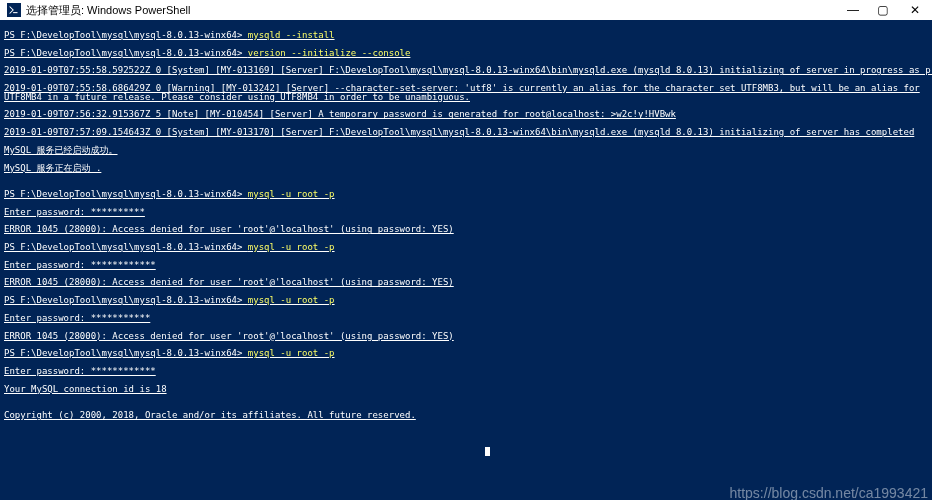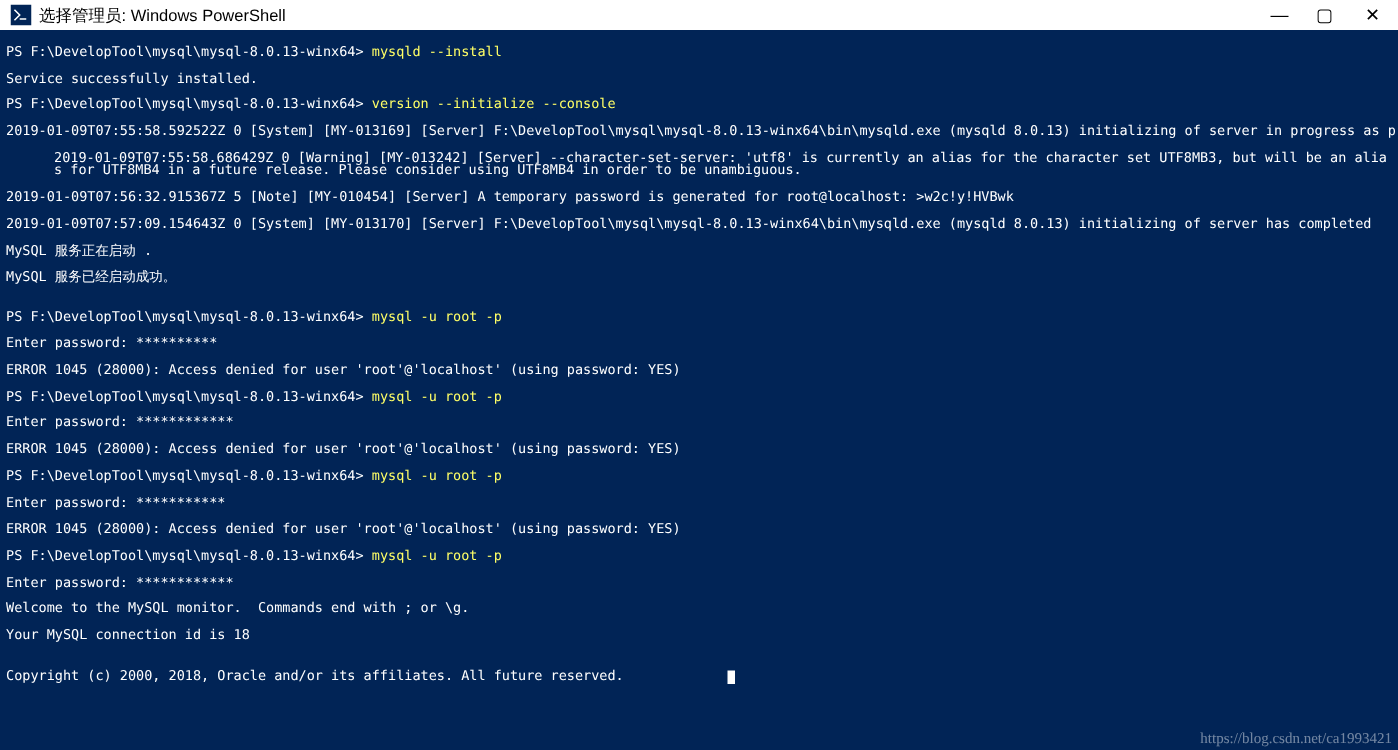--- a/index.html
+++ b/index.html
@@ -6,24 +6,24 @@
   body { width: 932px; height: 500px; overflow: hidden; font-family: "NSimSun","SimSun","Consolas",monospace; background: #fff; }
   .window { width: 932px; height: 500px; background: #012456; display: flex; flex-direction: column; }
   .titlebar { height: 20px; background: #fff; color: #000; display: flex; align-items: center; font-size: 11px; font-family: "Microsoft YaHei","Segoe UI",sans-serif; }
   .titlebar .icon { width: 16px; height: 16px; margin: 0 4px 0 6px; display: flex; align-items: center; justify-content: center; }
   .titlebar .icon svg { width: 14px; height: 14px; }
   .titlebar .title { flex: 1; }
   .winbtns { display: flex; }
   .winbtn { width: 30px; height: 20px; display: flex; align-items: center; justify-content: center; font-size: 12px; font-family: "Segoe UI",sans-serif; }
   .winbtn.close { width: 34px; }
   .terminal { flex: 1; padding: 2px 4px 0 4px; color: #fff; font-size: 9px; line-height: 8.85px; letter-spacing: 0; white-space: pre; position: relative; overflow: hidden; }
-  .line { white-space: pre; }
+  .line { white-space: pre; text-decoration: underline; }
   .cmd { color: #ffff66; }
   .cursor { display: inline-block; width: 5px; height: 9px; background: #fefefe; vertical-align: bottom; }
-  .watermark { position: absolute; right: 4px; bottom: 2px; font-size: 10px; color: rgba(255,255,255,.45); font-family: Liberation Serif, serif; }
+  .watermark { position: absolute; right: 4px; bottom: 2px; font-size: 14px; color: rgba(255,255,255,.45); font-family: Liberation Sans, sans-serif; }
 </style>
 </head>
 <body>
 
 <div class="window">
   <div class="titlebar">
     <span class="icon">
       <svg viewBox="0 0 16 16">
           <rect x="0" y="0" width="16" height="16" fill="#012456"></rect>
           <path d="M3 4 L7 8 L3 12" stroke="#fff" stroke-width="1.2" fill="none"></path>
@@ -33,41 +33,39 @@
     <span class="title">选择管理员: Windows PowerShell</span>
     <div class="winbtns">
       <div class="winbtn">—</div>
       <div class="winbtn">▢</div>
       <div class="winbtn close">✕</div>
     </div>
   </div>
 
   <div class="terminal">
 <div class="line"><span>PS F:\DevelopTool\mysql\mysql-8.0.13-winx64&gt; </span><span class="cmd">mysqld --install</span></div>
-<div class="line">Service successfully installed.</div>
 <div class="line"><span>PS F:\DevelopTool\mysql\mysql-8.0.13-winx64&gt; </span><span class="cmd">version --initialize --console</span></div>
 <div class="line">2019-01-09T07:55:58.592522Z 0 [System] [MY-013169] [Server] F:\DevelopTool\mysql\mysql-8.0.13-winx64\bin\mysqld.exe (mysqld 8.0.13) initializing of server in progress as process 7724</div>
-<div class="line" style="white-space:normal;word-break:break-all;margin-left:32px;">2019-01-09T07:55:58.686429Z 0 [Warning] [MY-013242] [Server] --character-set-server: 'utf8' is currently an alias for the character set UTF8MB3, but will be an alias for UTF8MB4 in a future release. Please consider using UTF8MB4 in order to be unambiguous.</div>
+<div class="line" style="white-space:normal;word-break:break-all;">2019-01-09T07:55:58.686429Z 0 [Warning] [MY-013242] [Server] --character-set-server: 'utf8' is currently an alias for the character set UTF8MB3, but will be an alias for UTF8MB4 in a future release. Please consider using UTF8MB4 in order to be unambiguous.</div>
 <div class="line">2019-01-09T07:56:32.915367Z 5 [Note] [MY-010454] [Server] A temporary password is generated for root@localhost: &gt;w2c!y!HVBwk</div>
 <div class="line">2019-01-09T07:57:09.154643Z 0 [System] [MY-013170] [Server] F:\DevelopTool\mysql\mysql-8.0.13-winx64\bin\mysqld.exe (mysqld 8.0.13) initializing of server has completed</div>
+<div class="line">MySQL 服务已经启动成功。</div>
 <div class="line">MySQL 服务正在启动 .</div>
-<div class="line">MySQL 服务已经启动成功。</div>
 <div class="line"></div>
 <div class="line"><span>PS F:\DevelopTool\mysql\mysql-8.0.13-winx64&gt; </span><span class="cmd">mysql -u root -p</span></div>
 <div class="line">Enter password: **********</div>
 <div class="line">ERROR 1045 (28000): Access denied for user 'root'@'localhost' (using password: YES)</div>
 <div class="line"><span>PS F:\DevelopTool\mysql\mysql-8.0.13-winx64&gt; </span><span class="cmd">mysql -u root -p</span></div>
 <div class="line">Enter password: ************</div>
 <div class="line">ERROR 1045 (28000): Access denied for user 'root'@'localhost' (using password: YES)</div>
 <div class="line"><span>PS F:\DevelopTool\mysql\mysql-8.0.13-winx64&gt; </span><span class="cmd">mysql -u root -p</span></div>
 <div class="line">Enter password: ***********</div>
 <div class="line">ERROR 1045 (28000): Access denied for user 'root'@'localhost' (using password: YES)</div>
 <div class="line"><span>PS F:\DevelopTool\mysql\mysql-8.0.13-winx64&gt; </span><span class="cmd">mysql -u root -p</span></div>
 <div class="line">Enter password: ************</div>
-<div class="line">Welcome to the MySQL monitor.  Commands end with ; or \g.</div>
 <div class="line">Your MySQL connection id is 18</div>
 <div class="line"></div>
 <div class="line">Copyright (c) 2000, 2018, Oracle and/or its affiliates. All future reserved.</div>
 <div class="line"></div>
 
 
 
 <div class="line"></div>
 
 <div class="line"></div>

